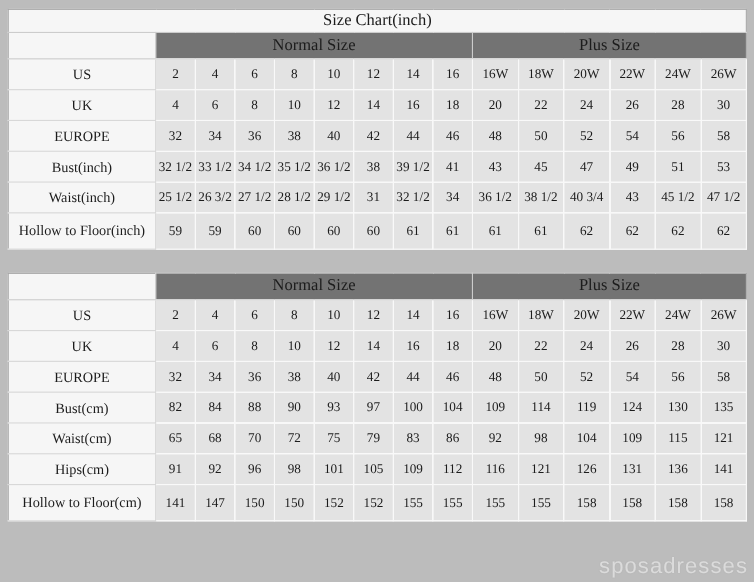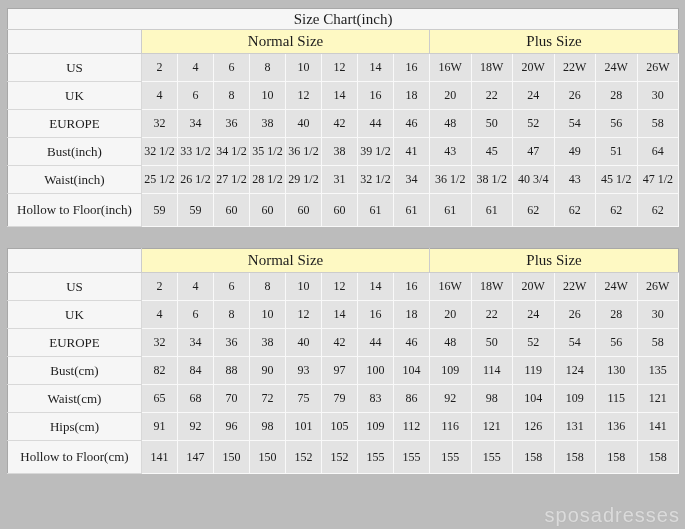--- a/index.html
+++ b/index.html
@@ -46,21 +46,21 @@
     border-bottom: 1px solid #cccccc;
   }
   .group-empty {
     background: #f6f6f6;
     border-bottom: 1px solid #cccccc;
   }
   .group-cell {
     height: 23px;
     text-align: center;
     font-size: 15px;
-    background: #fef9c3;
+    background: #737373;
     border-bottom: 1px solid #cccccc;
     border-left: 1px solid #cccccc;
   }
   .label-cell {
     background: #f6f6f6;
     text-align: center;
     font-size: 13px;
     border-bottom: 1px solid #d8d8d8;
     border-right: 1px solid #d8d8d8;
     margin-left: 11px;
@@ -181,26 +181,26 @@
           <td class="data-cell">35 1/2</td>
           <td class="data-cell">36 1/2</td>
           <td class="data-cell">38</td>
           <td class="data-cell">39 1/2</td>
           <td class="data-cell">41</td>
           <td class="data-cell">43</td>
           <td class="data-cell">45</td>
           <td class="data-cell">47</td>
           <td class="data-cell">49</td>
           <td class="data-cell">51</td>
-          <td class="data-cell">64</td>
+          <td class="data-cell">53</td>
         </tr>
         <tr>
           <td class="label-cell">Waist(inch)</td>
           <td class="data-cell">25 1/2</td>
-          <td class="data-cell">26 1/2</td>
+          <td class="data-cell">26 3/2</td>
           <td class="data-cell">27 1/2</td>
           <td class="data-cell">28 1/2</td>
           <td class="data-cell">29 1/2</td>
           <td class="data-cell">31</td>
           <td class="data-cell">32 1/2</td>
           <td class="data-cell">34</td>
           <td class="data-cell">36 1/2</td>
           <td class="data-cell">38 1/2</td>
           <td class="data-cell">40 3/4</td>
           <td class="data-cell">43</td>

